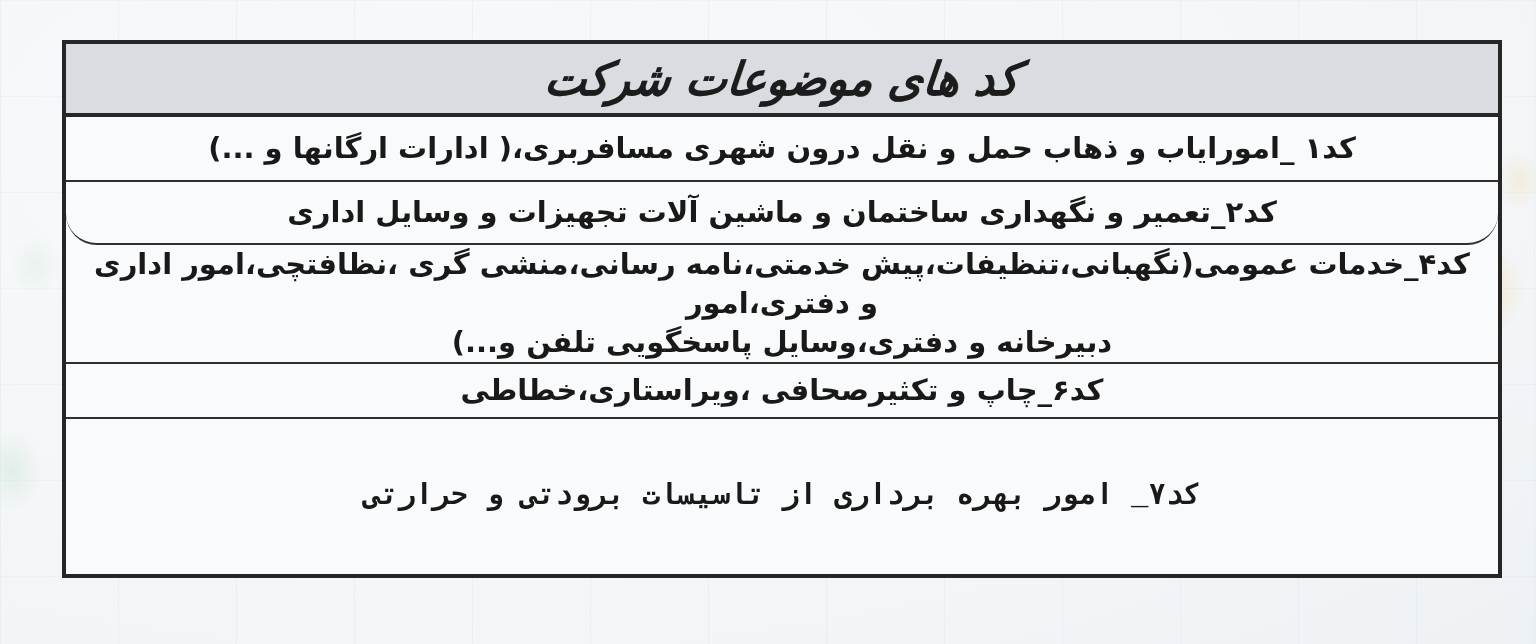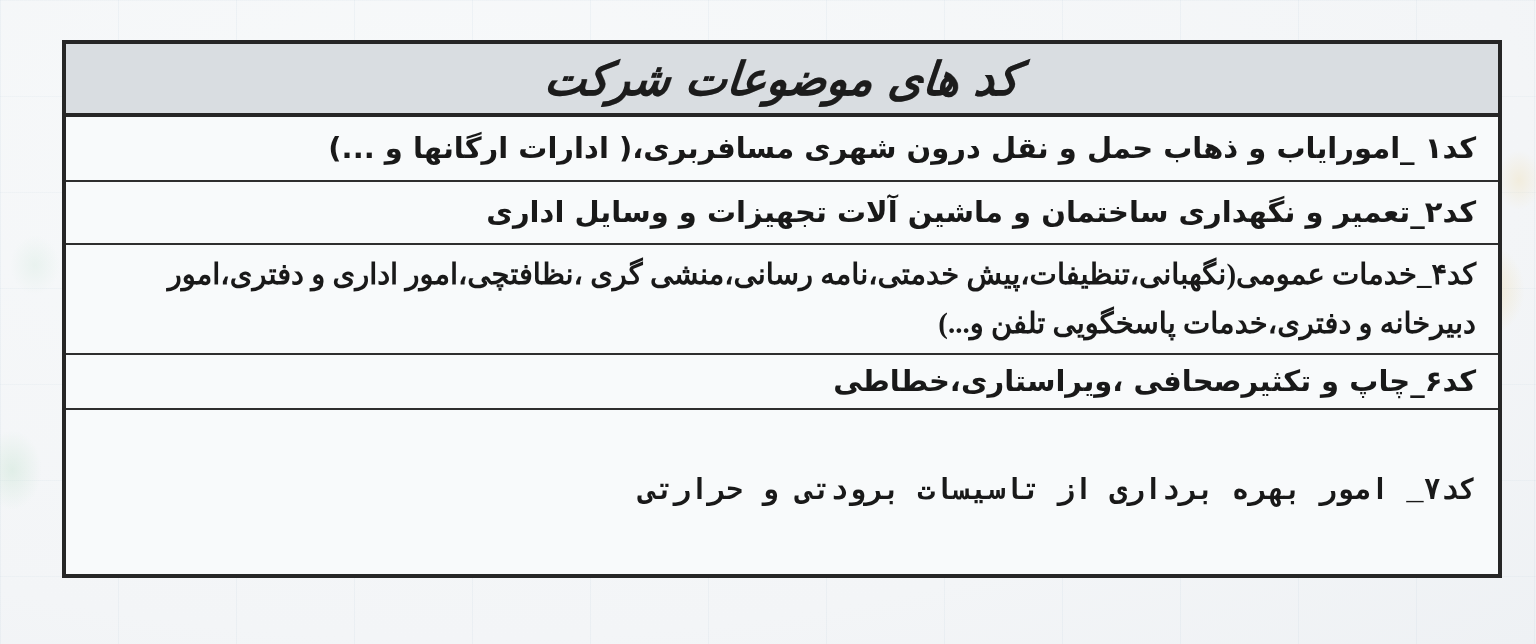--- a/index.html
+++ b/index.html
@@ -73,36 +73,36 @@
     color: #1c1c1c;
     transform: skewX(-6deg) scaleY(1.05);
     letter-spacing: 1px;
     text-shadow: 0.5px 0.5px 0 rgba(30,30,30,0.55);
   }
 
   .trow {
     box-sizing: border-box;
     display: flex;
     flex-direction: column;
-    align-items: flex-start;
+    align-items: center;
     justify-content: center;
     border-bottom: 2px solid #2e2e2e;
     font-size: 29px;
     font-weight: 600;
     color: #191919;
     text-align: center;
     line-height: 1.35;
     padding: 0 22px;
   }
   .trow .line { display: block; white-space: nowrap; }
 
   .r1 { flex: 0 0 65px; }
-  .r2 { flex: 0 0 63px; }
+  .r2 { flex: 0 0 63px; border-radius: 31px; }
   .r3 { flex: 0 0 62px; }
-  .r4 { flex: 0 0 110px; justify-content: space-evenly; font-family: Liberation Serif, serif; }
+  .r4 { flex: 0 0 110px; justify-content: space-evenly; }
   .r4 .line { white-space: normal; }
   .r5 { flex: 0 0 51px; }
   .r6 { flex: 0 0 55px; }
   .r7 { flex: 1 1 auto; border-bottom: none; font-family: Liberation Mono, monospace; }
 </style>
 </head>
 <body>
 
 <div class="page">
 
@@ -121,21 +121,21 @@
       <span class="line">کد۱ _امورایاب و ذهاب حمل و نقل درون شهری مسافربری،( ادارات ارگانها و ...)</span>
     </div>
 
     <div class="trow r2">
       <span class="line">کد۲_تعمیر و نگهداری ساختمان و ماشین آلات تجهیزات و وسایل اداری</span>
     </div>
 
 
     <div class="trow r4">
       <span class="line">کد۴_خدمات عمومی(نگهبانی،تنظیفات،پیش خدمتی،نامه رسانی،منشی گری ،نظافتچی،امور اداری و دفتری،امور</span>
-      <span class="line">دبیرخانه و دفتری،خدمات پاسخگویی تلفن و...)</span>
+      <span class="line">دبیرخانه و دفتری،وسایل پاسخگویی تلفن و...)</span>
     </div>
 
 
     <div class="trow r6">
       <span class="line">کد۶_چاپ و تکثیرصحافی ،ویراستاری،خطاطی</span>
     </div>
 
     <div class="trow r7">
       <span class="line">کد۷_ امور بهره برداری از تاسیسات برودتی و حرارتی</span>
     </div>

